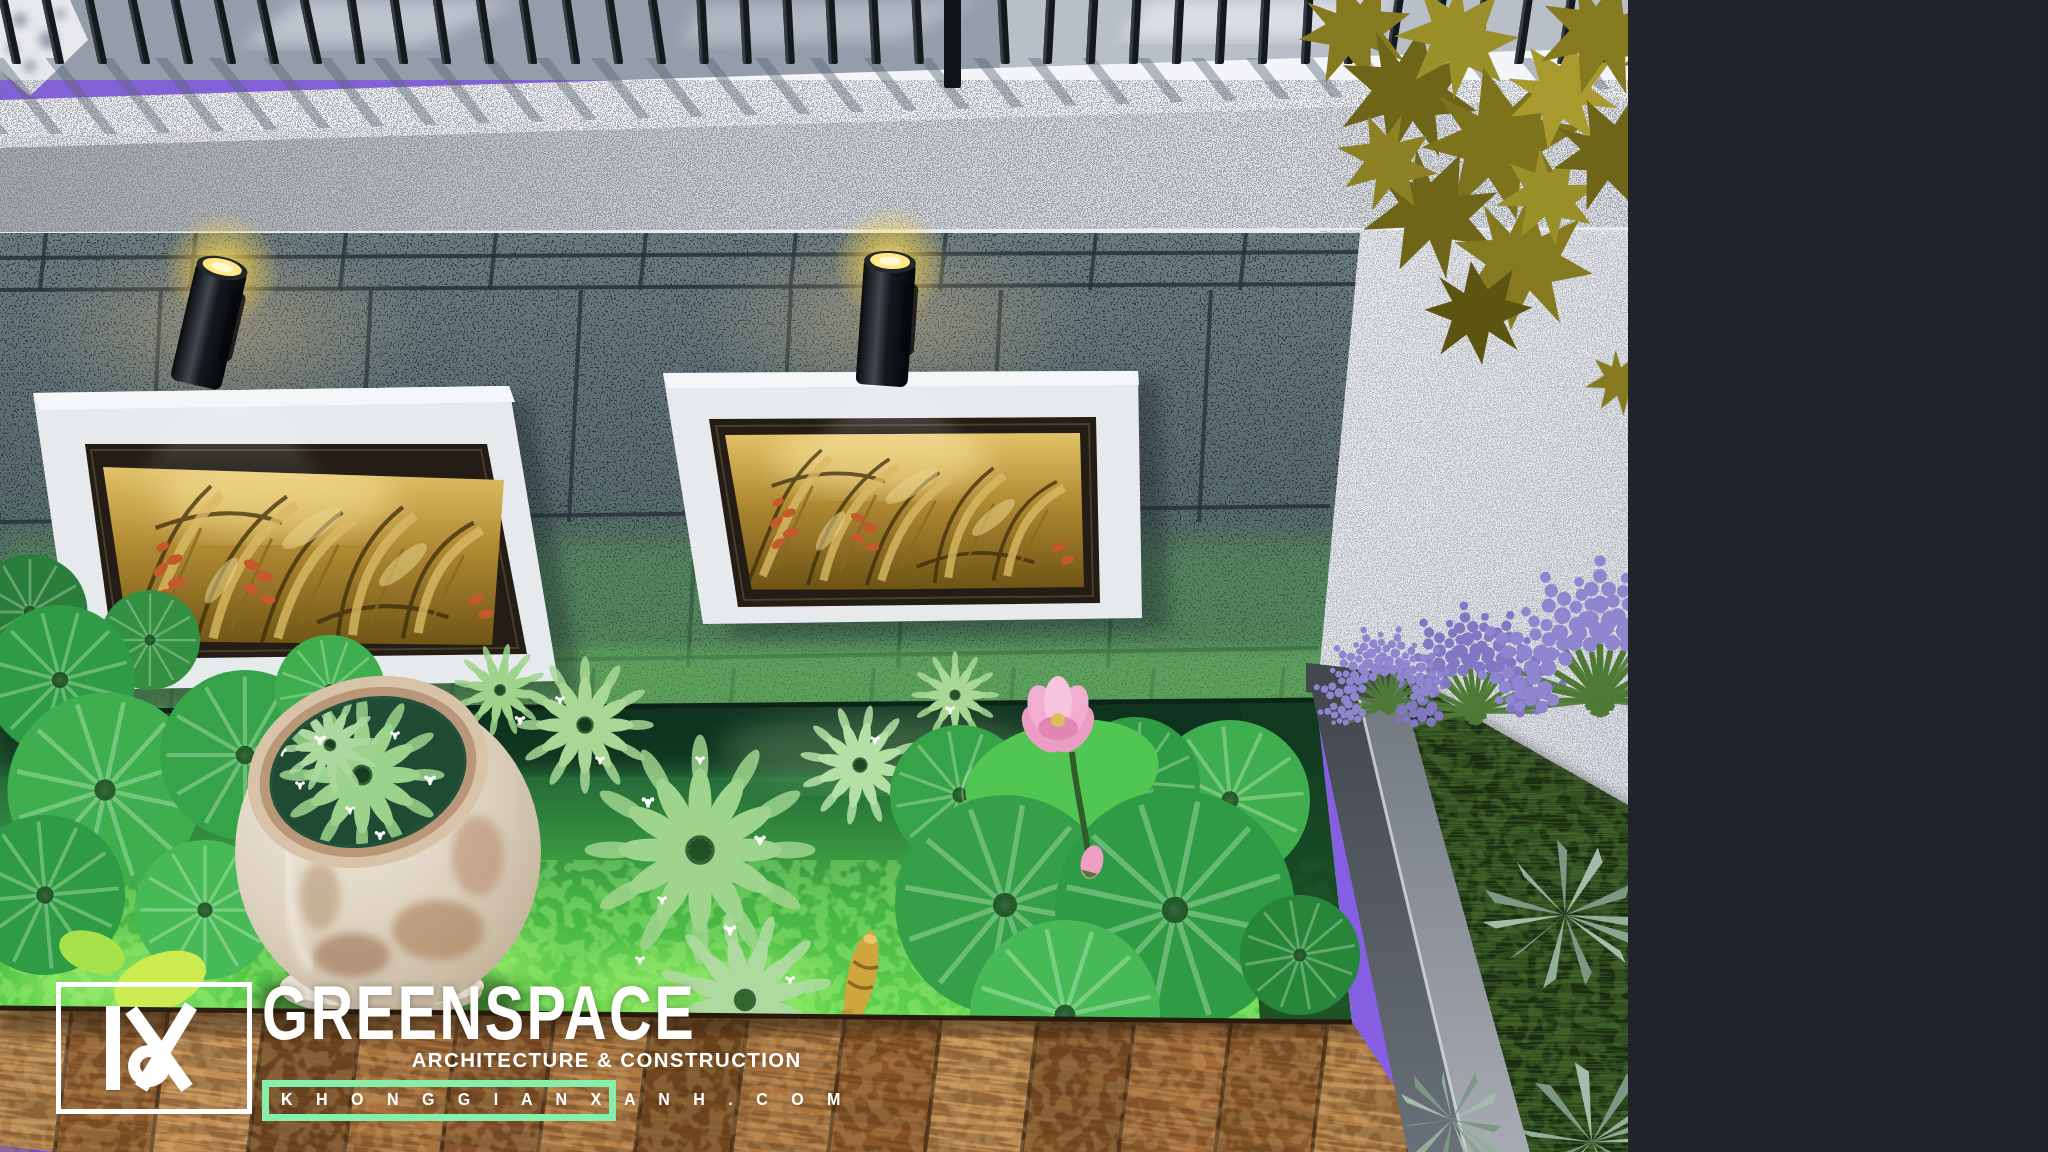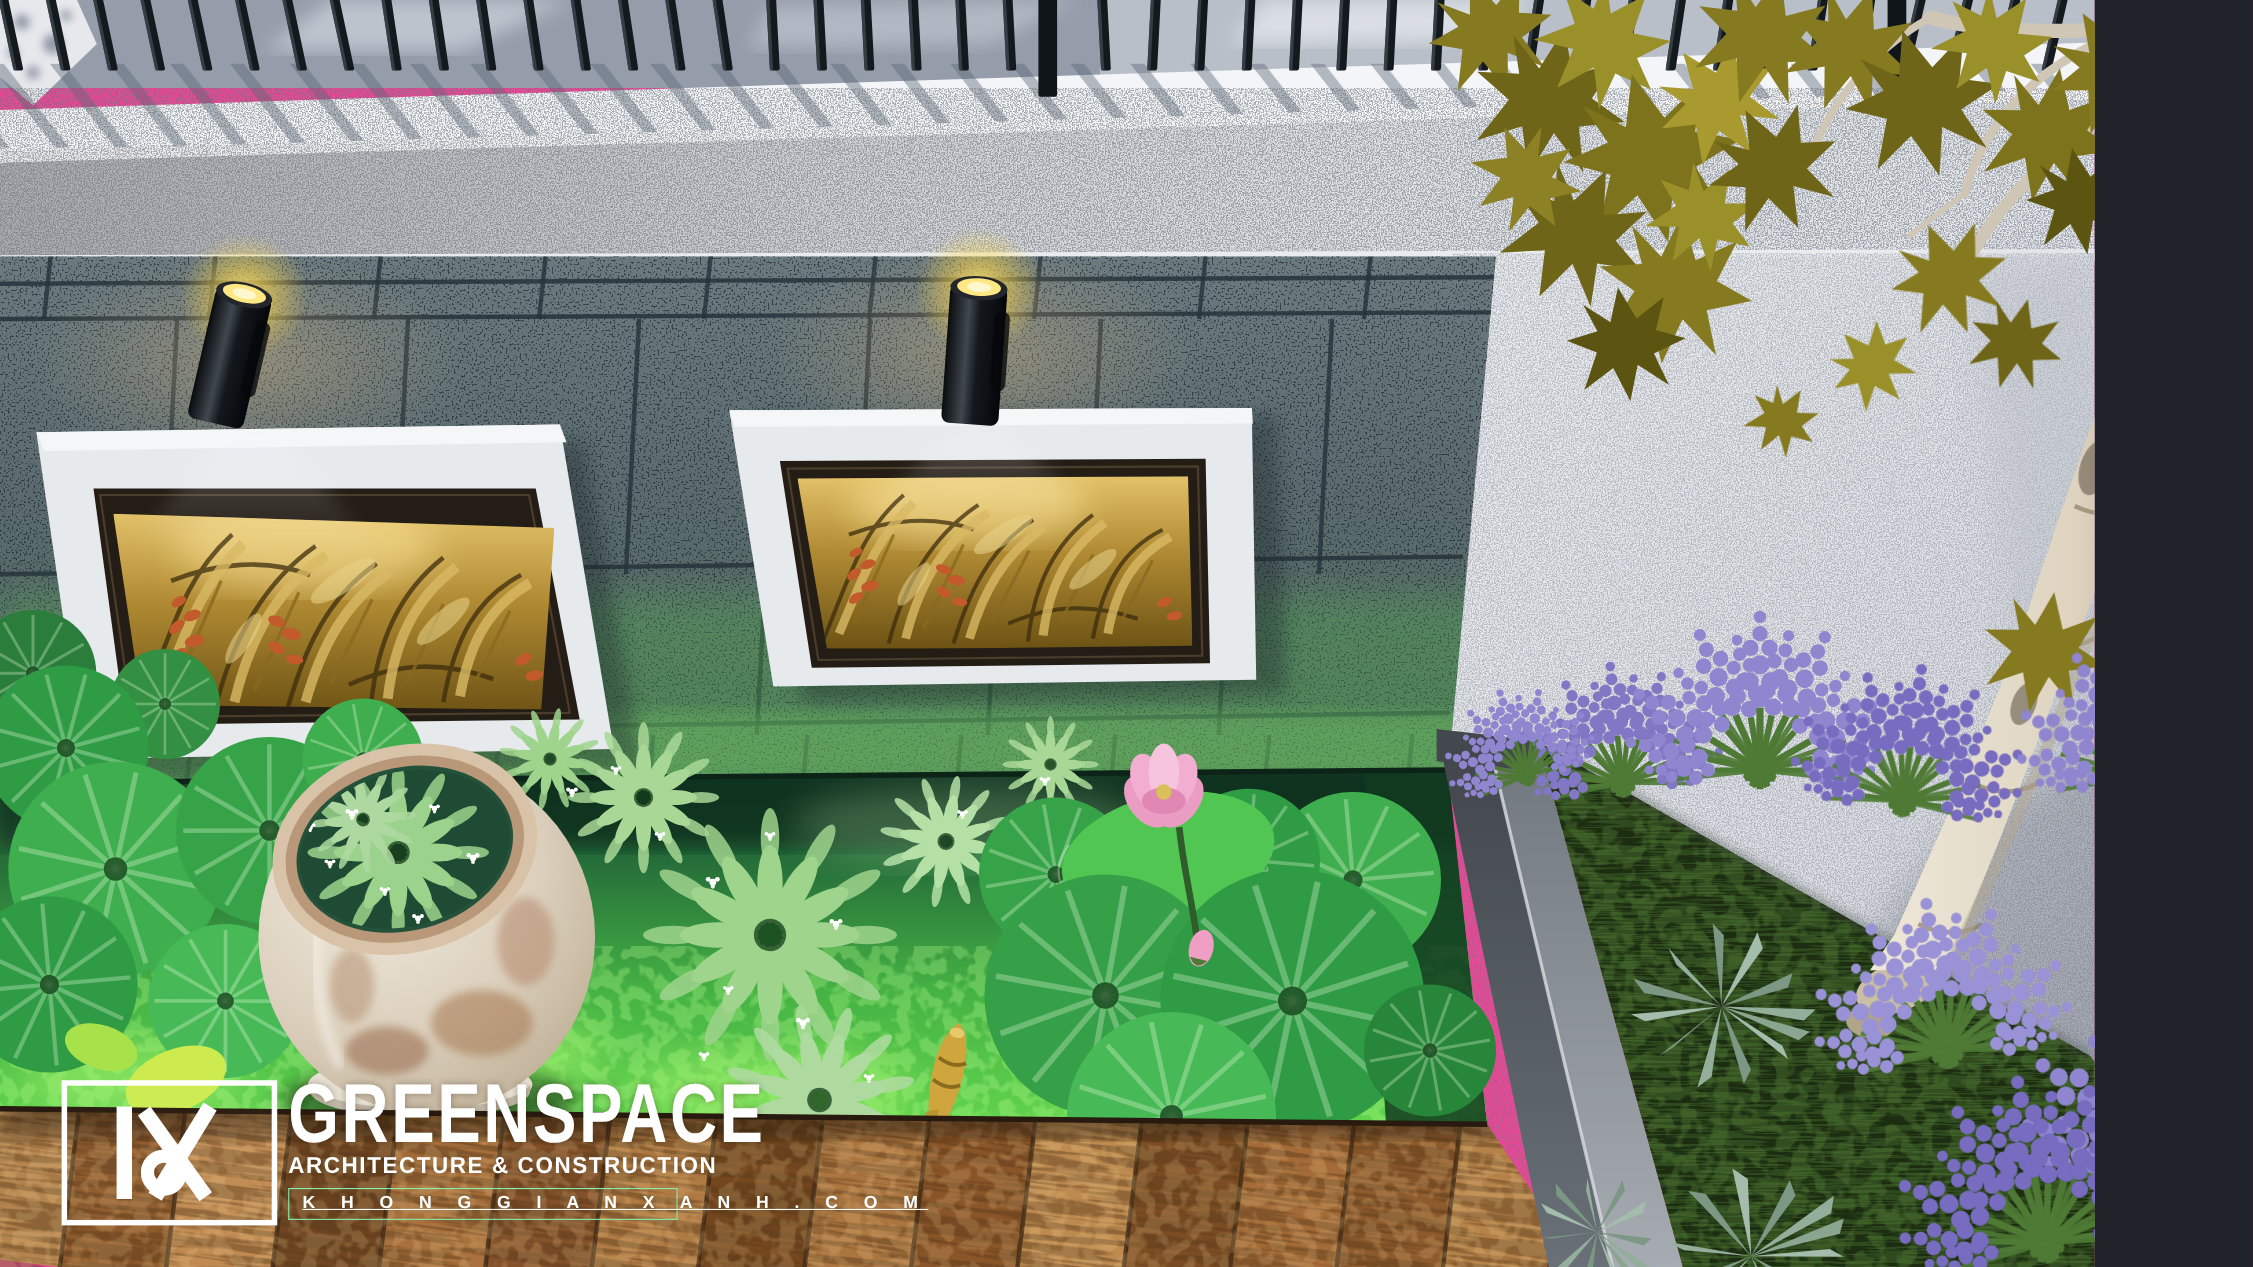--- a/index.html
+++ b/index.html
@@ -1,30 +1,30 @@
 <!DOCTYPE html>
 <html><head>
 <meta charset="utf-8">
 <style>
   html,body{margin:0;padding:0;background:#20242a;}
-  .stage{position:relative;width:1904px;height:1152px;overflow:hidden;background:#ec4899;
-         font-family:"Liberation Sans",sans-serif;}
+  .stage{position:relative;width:1628px;height:1152px;overflow:hidden;background:#8b5cf6;
+         font-family:"Liberation Sans",sans-serif;text-align:right;}
   .scene{position:absolute;left:0;top:0;width:2048px;height:1152px;display:block;}
   
   .logo{position:absolute;left:56px;top:982px;display:flex;align-items:flex-start;color:#ffffff;
         text-shadow:0 0 8px rgba(40,30,10,.35);}
   .logo-mark{width:196px;height:132px;border:5px solid #ffffff;box-sizing:border-box;
              display:flex;align-items:center;justify-content:center;background:rgba(255,255,255,0.02);}
   .logo-text{margin-left:10px;display:flex;flex-direction:column;}
   .brand{font-size:76px;line-height:62px;font-weight:bold;letter-spacing:3px;white-space:nowrap;
          transform:scaleX(.78);transform-origin:left top;}
   .tagline{margin-top:4px;font-size:21px;font-weight:bold;letter-spacing:1.5px;white-space:nowrap;
            transform:scaleX(.97);transform-origin:left top;}
-  .webbox{margin-top:8px;width:354px;box-sizing:border-box;border:1px solid #86efac;
-          padding:4px 0 5px 12px;text-decoration:underline;}
+  .webbox{margin-top:8px;width:354px;box-sizing:border-box;border:7px solid #86efac;
+          padding:4px 0 5px 12px;}
   .weburl{font-size:16px;font-weight:bold;letter-spacing:9.5px;white-space:nowrap;}
 </style>
 </head>
 <body>
 
 <div class="stage">
 <svg class="scene" viewBox="0 0 2048 1152" xmlns="http://www.w3.org/2000/svg">
 <defs>
 
   <filter id="dots" x="-5%" y="-5%" width="110%" height="110%">

